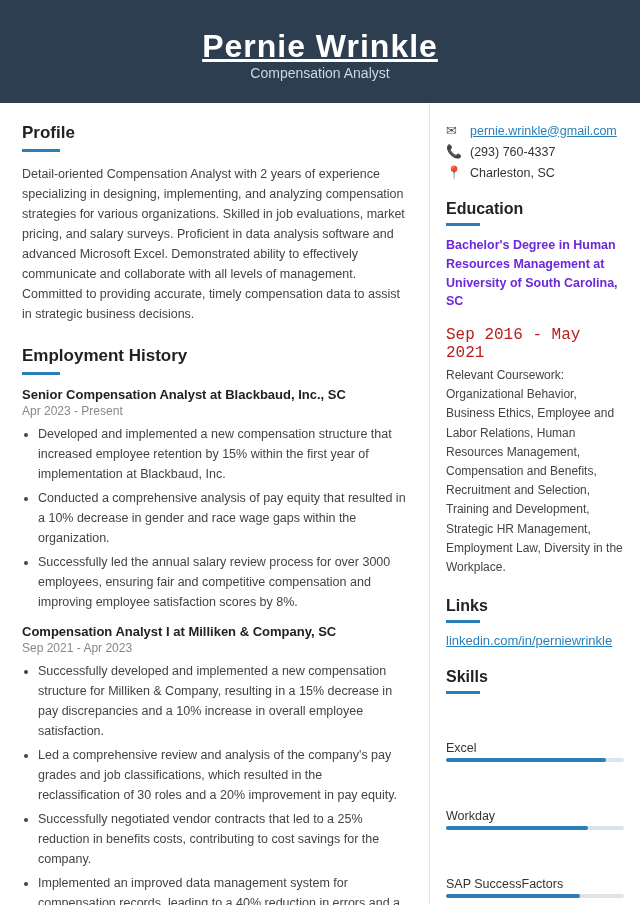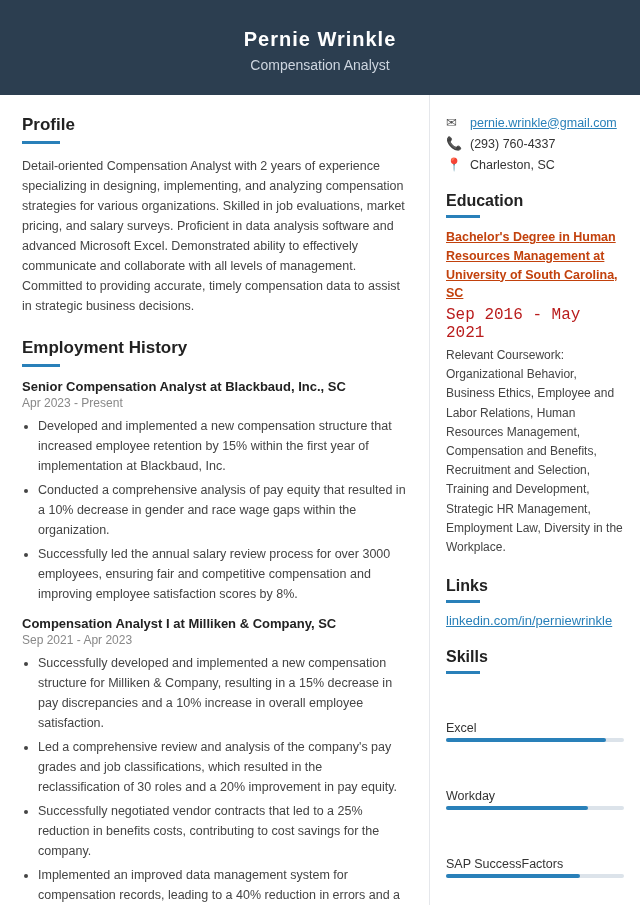--- a/index.html
+++ b/index.html
@@ -11,28 +11,28 @@
       width: 640px;
       min-height: 905px;
     }
     .header {
       background-color: #2c3e50;
       color: #fff;
       text-align: center;
       padding: 28px 20px 22px;
     }
     .header h1 {
-      font-size: 20px;
+      font-size: 32px;
       font-weight: bold;
       letter-spacing: 1px;
+      text-decoration: underline;
     }
     .header .subtitle {
       font-size: 14px;
       color: #cdd5df;
-      margin-top: 6px;
     }
     .main-content {
       display: flex;
       flex-direction: row;
     }
     .left-col {
       flex: 1 1 0;
       padding: 20px 22px;
       border-right: 1px solid #e5e7eb;
     }
@@ -116,24 +116,23 @@
     }
     .right-divider {
       width: 34px;
       height: 3px;
       background-color: #2980b9;
       margin-bottom: 10px;
     }
     .edu-degree {
       font-weight: bold;
       font-size: 12.5px;
-      color: #c2410c;
+      color: #6d28d9;
       line-height: 1.5;
-      margin-bottom: 3px;
-      text-decoration: underline;
+      margin-bottom: 15px;
     }
     .edu-date {
       font-size: 16px;
       color: #b91c1c;
       margin-bottom: 4px;
       font-family: Liberation Mono, monospace;
     }
     .edu-coursework {
       font-size: 12px;
       color: #444;

